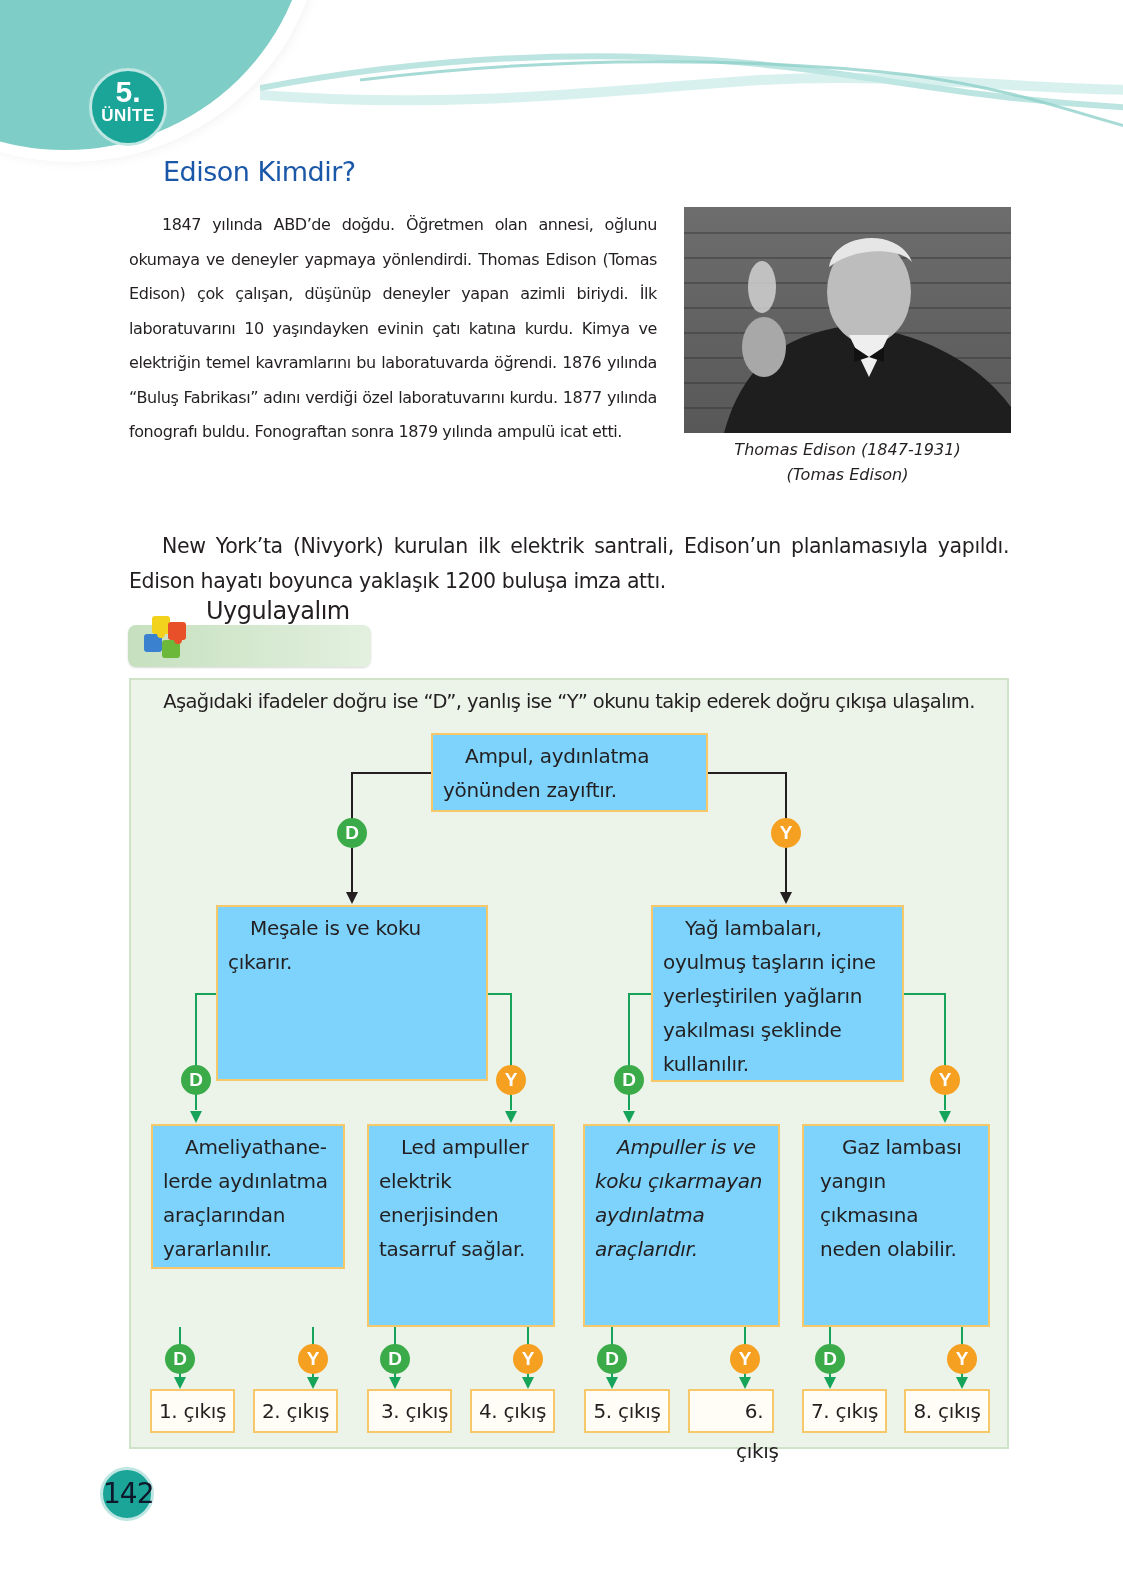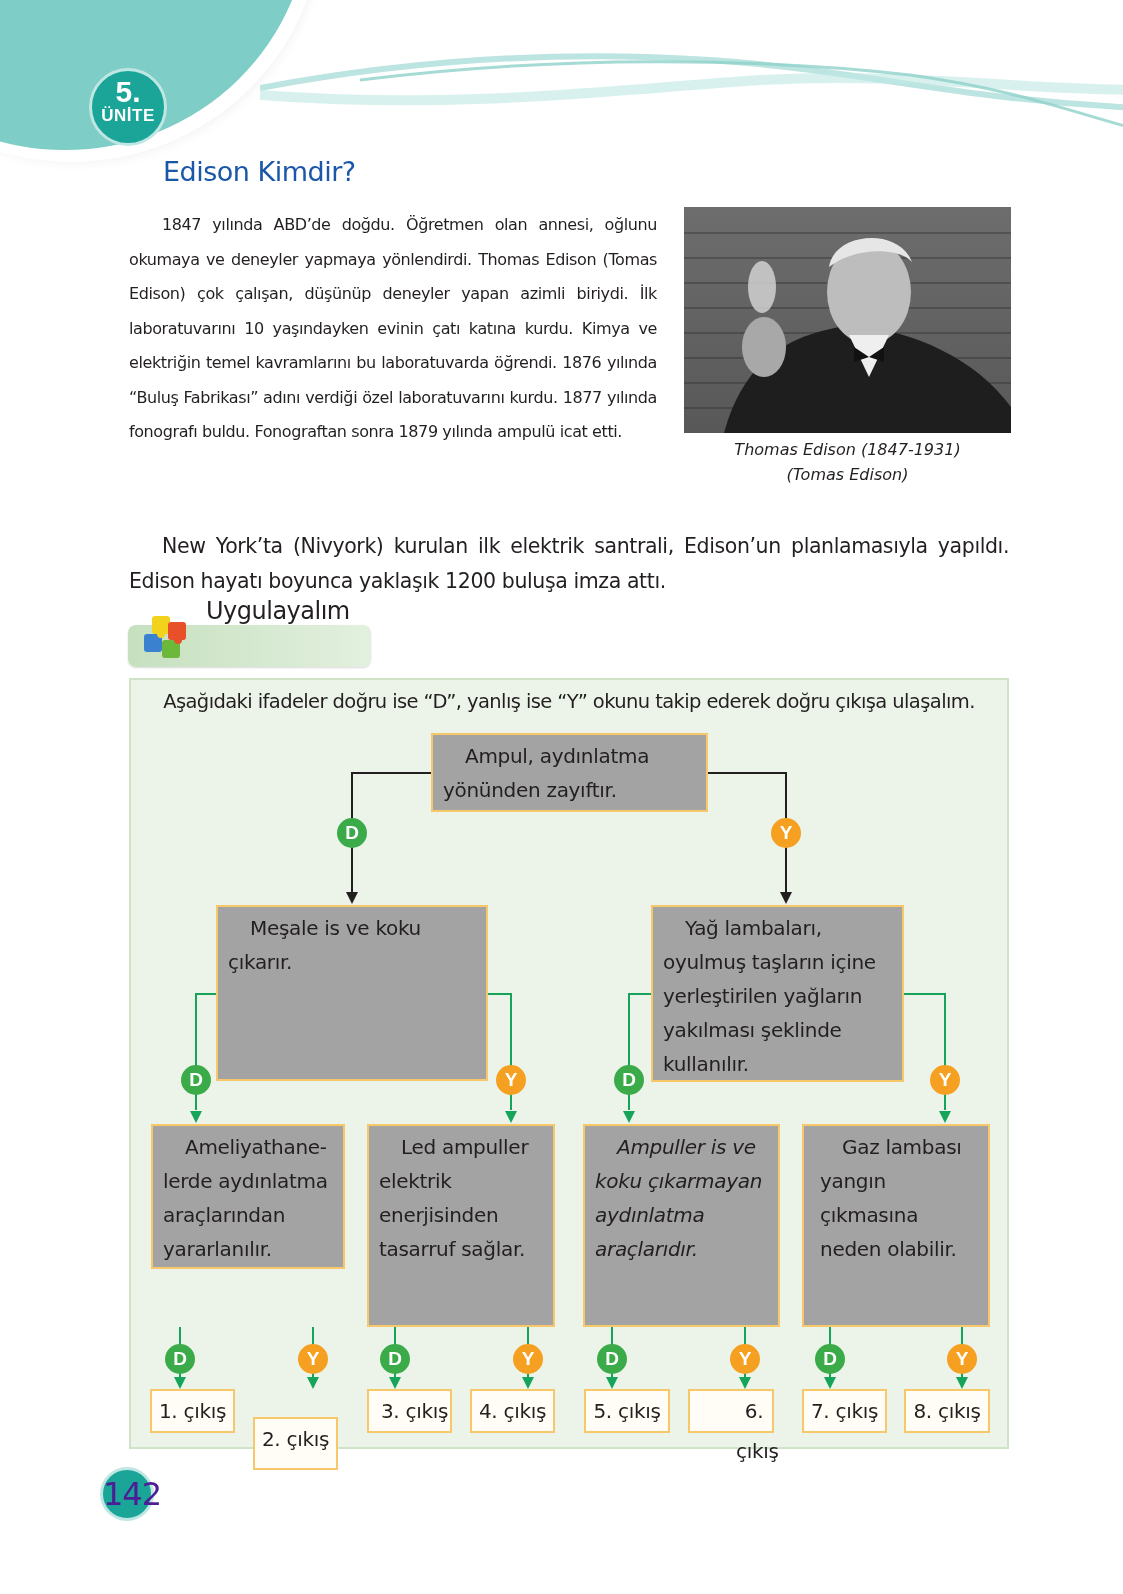--- a/index.html
+++ b/index.html
@@ -32,38 +32,38 @@
   .para2 p { margin:0; text-indent:33px; }
 
   .app-tab { left:128px; top:625px; width:243px; height:42px; border-radius:8px;
              background:linear-gradient(90deg,#c6e0bf,#e3f0df); box-shadow:0 1px 2px rgba(0,0,0,0.15); }
   .app-label { left:206px; top:597px; font-size:24px; color:#231f20; letter-spacing:-0.5px; }
   .puzzle { left:138px; top:612px; width:60px; height:56px; }
 
   .panel { left:129px; top:678px; width:880px; height:771px; background:#ecf4ea; border:2px solid #cfe3c8; box-sizing:border-box; }
   .instr { left:129px; top:690px; width:880px; text-align:center; font-size:19.5px; letter-spacing:-0.6px; color:#231f20; }
 
-  .box { position:absolute; background:#a3a3a3; border:2px solid #f6c86a; box-sizing:border-box;
+  .box { position:absolute; background:#7dd3fc; border:2px solid #f6c86a; box-sizing:border-box;
          font-size:20px; line-height:34px; padding:4px 10px; letter-spacing:-0.3px; }
   .box .l1 { padding-left:22px; }
   .exit { position:absolute; background:#fffdf5; border:2px solid #f6c86a; box-sizing:border-box;
           font-size:20px; text-align:center; line-height:40px; letter-spacing:-0.3px; }
 
   .ln { position:absolute; }
   .blk { background:#231f20; }
   .grn { background:#16a35a; }
   .circ { position:absolute; width:30px; height:30px; border-radius:50%; color:#fff; font-weight:bold;
           font-size:19px; line-height:30px; text-align:center; font-family:"Liberation Sans", sans-serif; }
   .cD { background:#3aab48; }
   .cY { background:#f5a020; }
   .arr-k { position:absolute; width:0; height:0; border-left:6px solid transparent; border-right:6px solid transparent; border-top:12px solid #231f20; }
   .arr-g { position:absolute; width:0; height:0; border-left:6px solid transparent; border-right:6px solid transparent; border-top:12px solid #16a35a; }
 
   .page-num { left:100px; top:1467px; width:54px; height:54px; border-radius:50%; background:#1aa598;
-              border:3px solid #bfe6e2; box-sizing:border-box; color:#4c1d95; text-align:center; font-size:32px; line-height:48px; letter-spacing:-1px; }
+              border:3px solid #bfe6e2; box-sizing:border-box; color:#0f172a; text-align:center; font-size:28px; line-height:48px; letter-spacing:-1px; }
 </style>
 </head>
 <body>
 
 <div class="abs corner"></div>
 <svg class="abs wave" viewBox="0 0 880 110" preserveAspectRatio="none">
   <path d="M0 68 C150 40 300 30 450 40 C600 50 700 80 880 88" stroke="#9fd9d3" stroke-width="6" fill="none" opacity="0.7"></path>
   <path d="M0 75 C200 90 350 70 500 60 C650 52 760 70 880 70" stroke="#bfe7e2" stroke-width="10" fill="none" opacity="0.6"></path>
   <path d="M100 60 C300 35 500 38 650 55 C760 70 820 95 880 110" stroke="#8fd1ca" stroke-width="3" fill="none" opacity="0.8"></path>
 </svg>
@@ -198,21 +198,21 @@
 <div class="circ cD" style="left:165px;top:1344px;">D</div>
 <div class="circ cY" style="left:298px;top:1344px;">Y</div>
 <div class="circ cD" style="left:380px;top:1344px;">D</div>
 <div class="circ cY" style="left:513px;top:1344px;">Y</div>
 <div class="circ cD" style="left:597px;top:1344px;">D</div>
 <div class="circ cY" style="left:730px;top:1344px;">Y</div>
 <div class="circ cD" style="left:815px;top:1344px;">D</div>
 <div class="circ cY" style="left:947px;top:1344px;">Y</div>
 
 <div class="exit" style="left:150px;top:1389px;width:85px;height:44px;">1. çıkış</div>
-<div class="exit" style="left:253px;top:1389px;width:85px;height:53px;margin-top:28px;">2. çıkış</div>
+<div class="exit" style="left:253px;top:1389px;width:85px;height:44px;">2. çıkış</div>
 <div class="exit" style="left:367px;top:1389px;width:85px;height:44px;padding-left:10px;">3. çıkış</div>
 <div class="exit" style="left:470px;top:1389px;width:85px;height:44px;">4. çıkış</div>
 <div class="exit" style="left:584px;top:1389px;width:86px;height:44px;">5. çıkış</div>
 <div class="exit" style="left:688px;top:1389px;width:86px;height:44px;padding-left:46px;">6. çıkış</div>
 <div class="exit" style="left:802px;top:1389px;width:85px;height:44px;">7. çıkış</div>
 <div class="exit" style="left:904px;top:1389px;width:86px;height:44px;">8. çıkış</div>
 
 <div class="abs page-num">142</div>
 
 </body></html>

